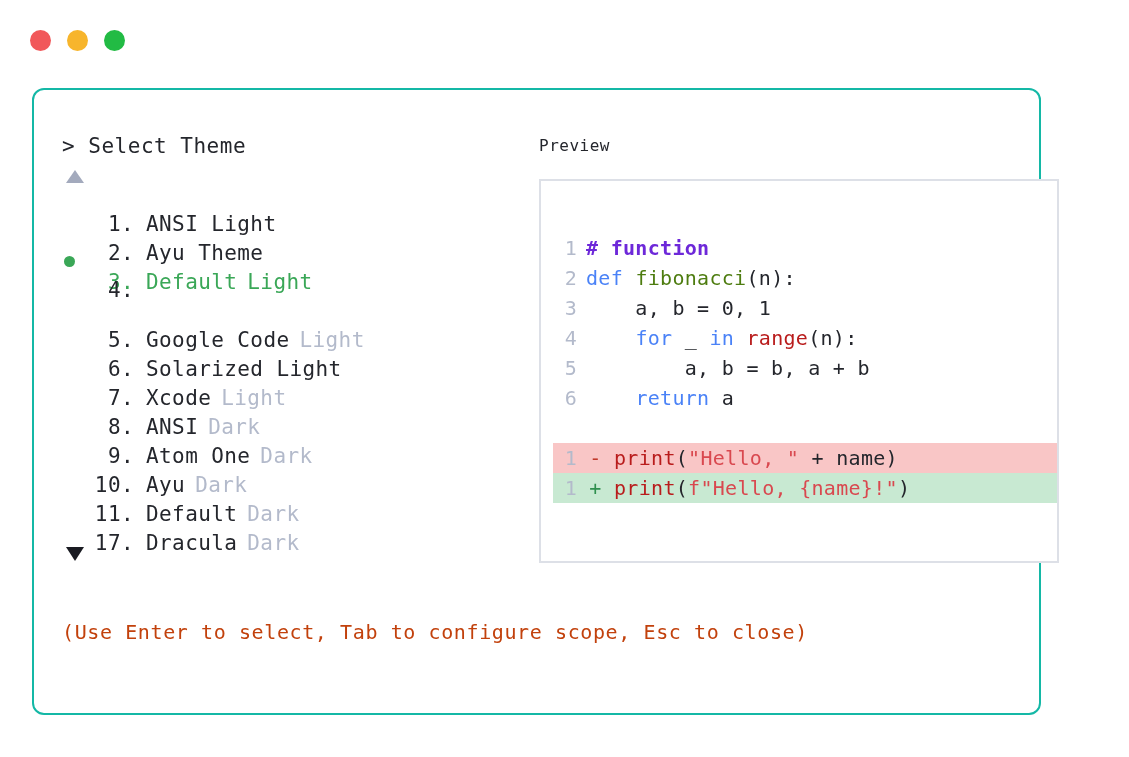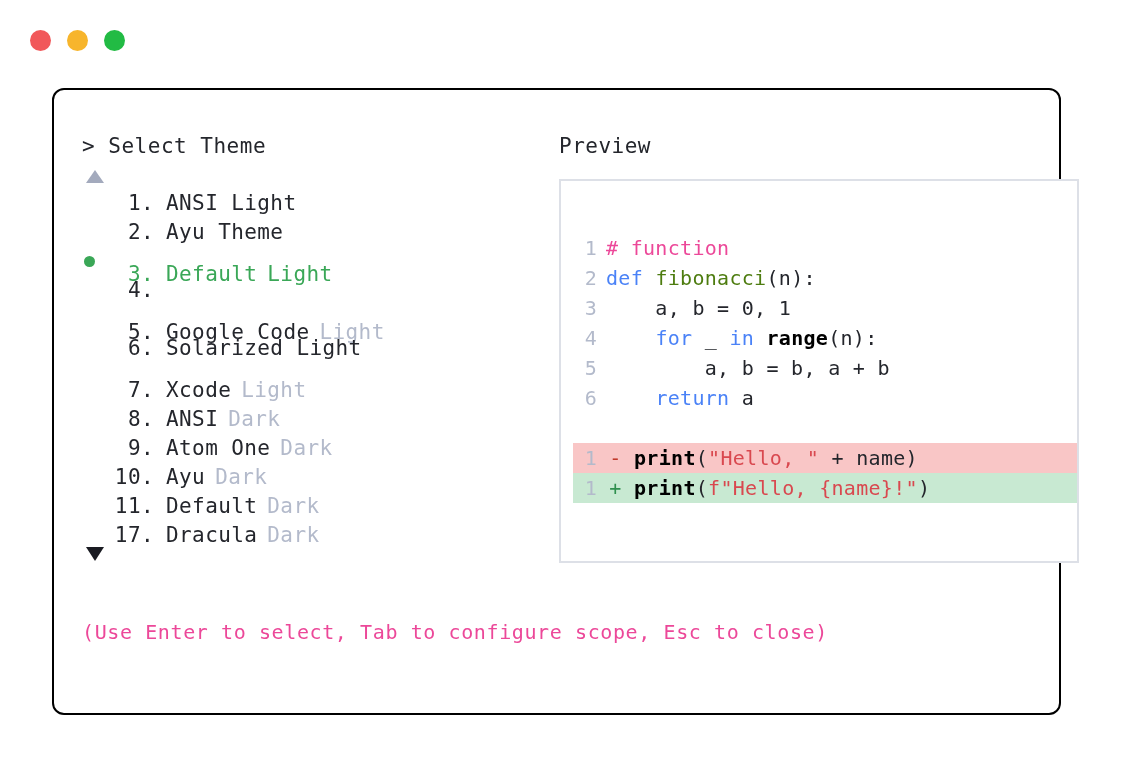--- a/index.html
+++ b/index.html
@@ -33,26 +33,26 @@
   .dot {
     width: 21px;
     height: 21px;
     border-radius: 50%;
     display: block;
   }
 
   
   .panel {
     position: absolute;
-    left: 52px;
+    left: 32px;
     top: 88px;
     width: 1009px;
     height: 627px;
     box-sizing: border-box;
-    border: 2px solid #000000;
+    border: 2px solid #14b8a6;
     border-radius: 12px;
     background: #ffffff;
   }
 
   .panel-inner {
     position: relative;
     width: 100%;
     height: 100%;
   }
 
@@ -124,41 +124,42 @@
   }
   .idx {
     width: 46px;
     flex: 0 0 46px;
     text-align: right;
     color: #24262c;
   }
   .name {
     color: #24262c;
     margin-left: 12px;
+    margin-top: 21px;
   }
   .variant {
     margin-left: 10px;
     color: #b3bacb;
     margin-top: 13px;
   }
   .theme-row.selected .idx,
   .theme-row.selected .name,
   .theme-row.selected .variant {
     color: #3aa757;
   }
 
   
   .right-col {
     position: absolute;
     left: 505px;
     top: 42px;
     width: 520px;
   }
   .preview-label {
-    font-size: 21px;
+    font-size: 16px;
     line-height: 28px;
     color: #24262c;
     letter-spacing: 0.5px;
   }
   .code-box {
     margin-top: 19px;
     width: 520px;
     height: 384px;
     box-sizing: border-box;
     border: 2px solid #dde0e7;
@@ -193,35 +194,35 @@
   .diff-block { margin-top: 30px; }
   .code-line.diff-del { background: #f9c6c6; }
   .code-line.diff-add { background: #c8e9d2; }
   .diff-del .ln, .diff-add .ln { color: #b3bacb; }
   .marker { color: #24262c; }
   .diff-del .marker { color: #c0392b; }
   .diff-add .marker { color: #2f8f4e; }
   .diff-del, .diff-add { width: 100%; }
 
   
-  .tk-comment { color: #ec4899; }
+  .tk-comment { color: #6d28d9; font-weight: bold; }
   .tk-kw      { color: #4a82f7; text-align: right; }
   .tk-fn      { color: #4d7c0f; }
-  .tk-builtin { color: #000000; font-weight: bold; }
+  .tk-builtin { color: #b91c1c; }
   .tk-str     { color: #d9484f; }
   .tk-plain   { color: #24262c; }
 
   
   .footer-hint {
     position: absolute;
     left: 28px;
     top: 528px;
     font-size: 20px;
     line-height: 28px;
-    color: #ec4899;
+    color: #c2410c;
     letter-spacing: 0.6px;
     white-space: pre;
   }
 </style>
 </head>
 <body>
 
 <div id="app">
 
   <div class="titlebar">

